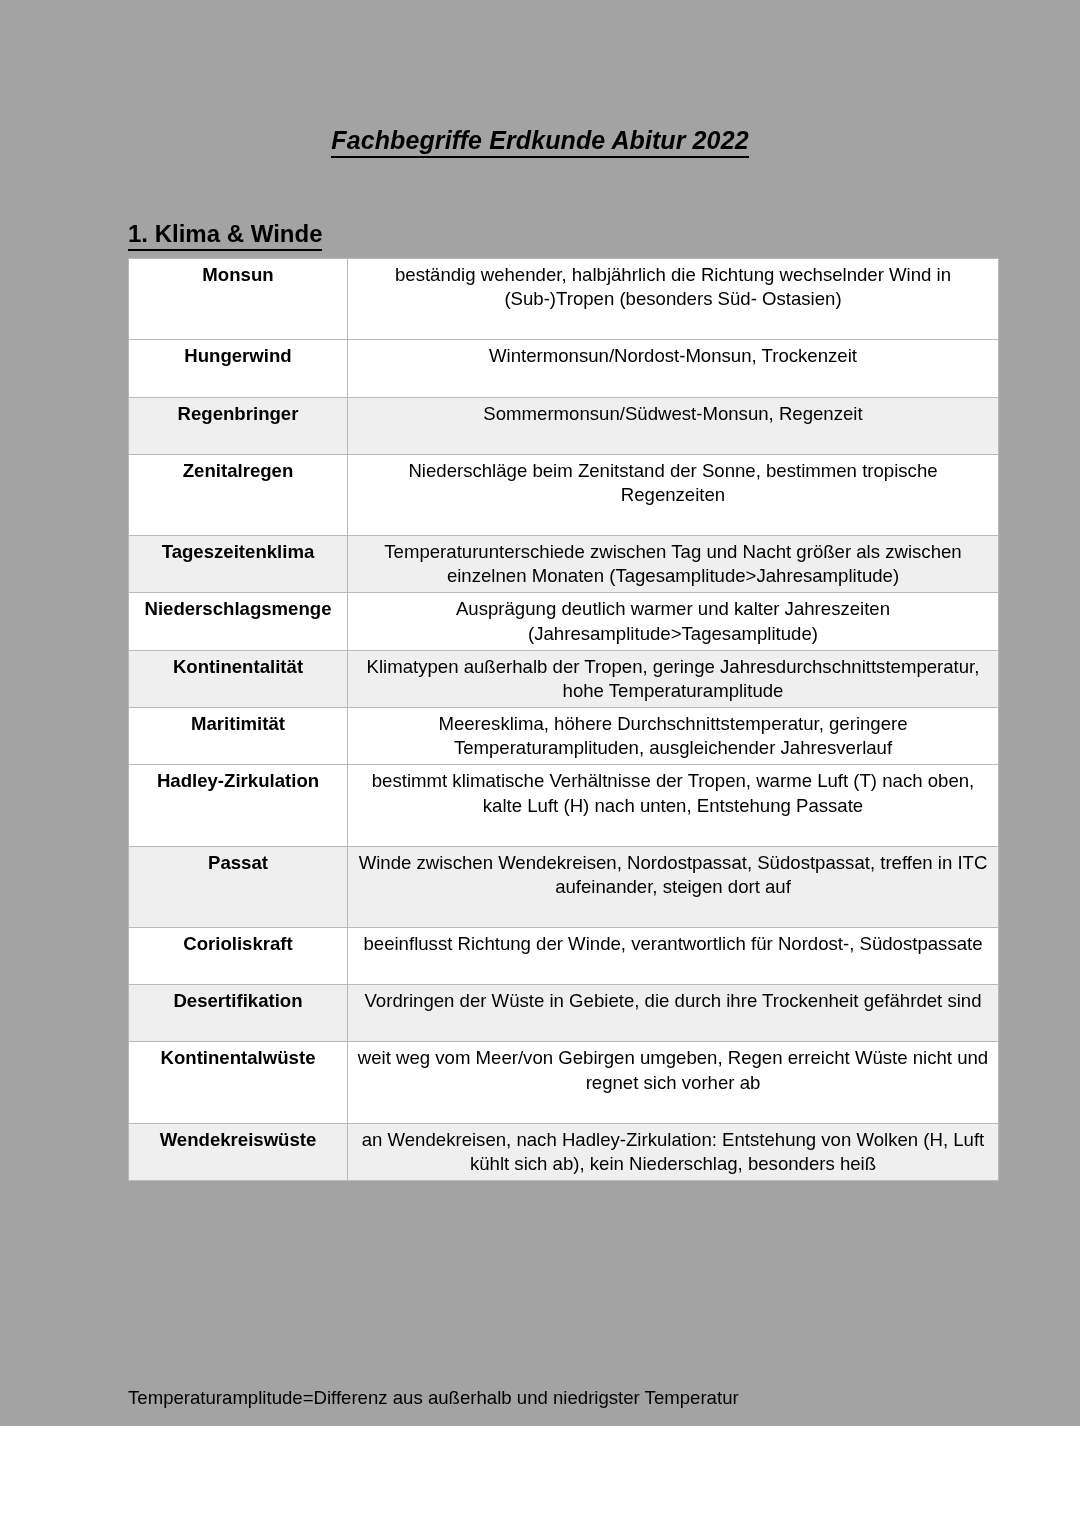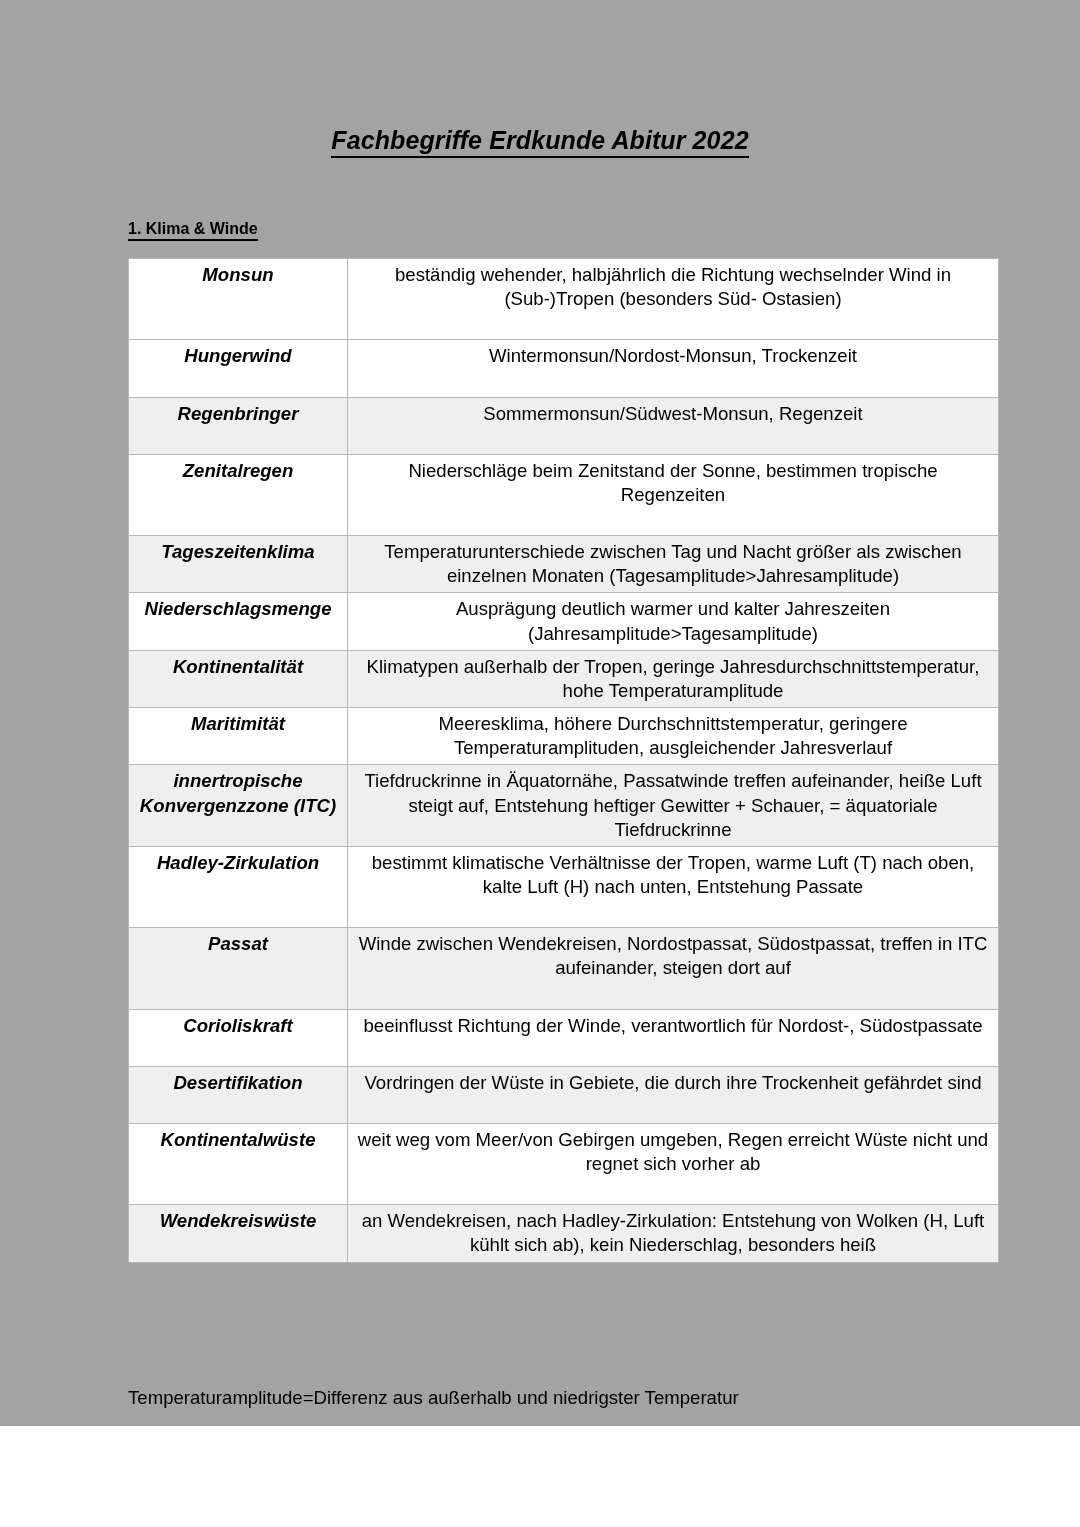--- a/index.html
+++ b/index.html
@@ -41,21 +41,21 @@
     border-bottom: 2.5px solid #000;
     padding-bottom: 2px;
     line-height: 1.12;
   }
 
   
   .section-heading {
     position: absolute;
     left: 128px;
     top: 220px;
-    font-size: 16px;
+    font-size: 24px;
     font-weight: bold;
     line-height: 1.15;
   }
   .section-heading .ul {
     display: inline-block;
     border-bottom: 2.3px solid #000;
     padding-bottom: 1px;
   }
 
   
@@ -79,21 +79,20 @@
     text-align: center;
     background: #ffffff;
   }
   .glossary-table tr.shaded td {
     background: #efefef;
   }
   .glossary-table td.term {
     font-weight: bold;
     padding-left: 4px;
     padding-right: 4px;
-    font-style: italic;
   }
   .glossary-table td.def {
     font-weight: normal;
   }
   
   .glossary-table td .pad-line {
     display: block;
     height: 24px;
   }
 
@@ -150,24 +149,20 @@
           <td class="def" style="border-color: rgb(184, 184, 184);">Ausprägung deutlich warmer und kalter Jahreszeiten (Jahresamplitude&gt;Tagesamplitude)</td>
         </tr>
         <tr class="shaded">
           <td class="term" style="border-color: rgb(184, 184, 184); background: rgb(239, 239, 239);">Kontinentalität</td>
           <td class="def" style="border-color: rgb(184, 184, 184); background: rgb(239, 239, 239);">Klimatypen außerhalb der Tropen, geringe Jahresdurchschnittstemperatur, hohe Temperaturamplitude</td>
         </tr>
         <tr>
           <td class="term" style="border-color: rgb(184, 184, 184);">Maritimität</td>
           <td class="def" style="border-color: rgb(184, 184, 184);">Meeresklima, höhere Durchschnittstemperatur, geringere Temperaturamplituden, ausgleichender Jahresverlauf</td>
         </tr>
-        <tr class="shaded">
-          <td class="term" style="border-color: rgb(184, 184, 184); background: rgb(239, 239, 239);">innertropische Konvergenzzone (ITC)</td>
-          <td class="def" style="border-color: rgb(184, 184, 184); background: rgb(239, 239, 239);">Tiefdruckrinne in Äquatornähe, Passatwinde treffen aufeinander, heiße Luft steigt auf, Entstehung heftiger Gewitter + Schauer, = äquatoriale Tiefdruckrinne</td>
-        </tr>
         <tr>
           <td class="term" style="border-color: rgb(184, 184, 184);">Hadley-Zirkulation<span class="pad-line"></span></td>
           <td class="def" style="border-color: rgb(184, 184, 184);">bestimmt klimatische Verhältnisse der Tropen, warme Luft (T) nach oben, kalte Luft (H) nach unten, Entstehung Passate<span class="pad-line"></span></td>
         </tr>
         <tr class="shaded">
           <td class="term" style="border-color: rgb(184, 184, 184); background: rgb(239, 239, 239);">Passat<span class="pad-line"></span></td>
           <td class="def" style="border-color: rgb(184, 184, 184); background: rgb(239, 239, 239);">Winde zwischen Wendekreisen, Nordostpassat, Südostpassat, treffen in ITC aufeinander, steigen dort auf<span class="pad-line"></span></td>
         </tr>
         <tr>
           <td class="term" style="border-color: rgb(184, 184, 184);">Corioliskraft<span class="pad-line"></span></td>

